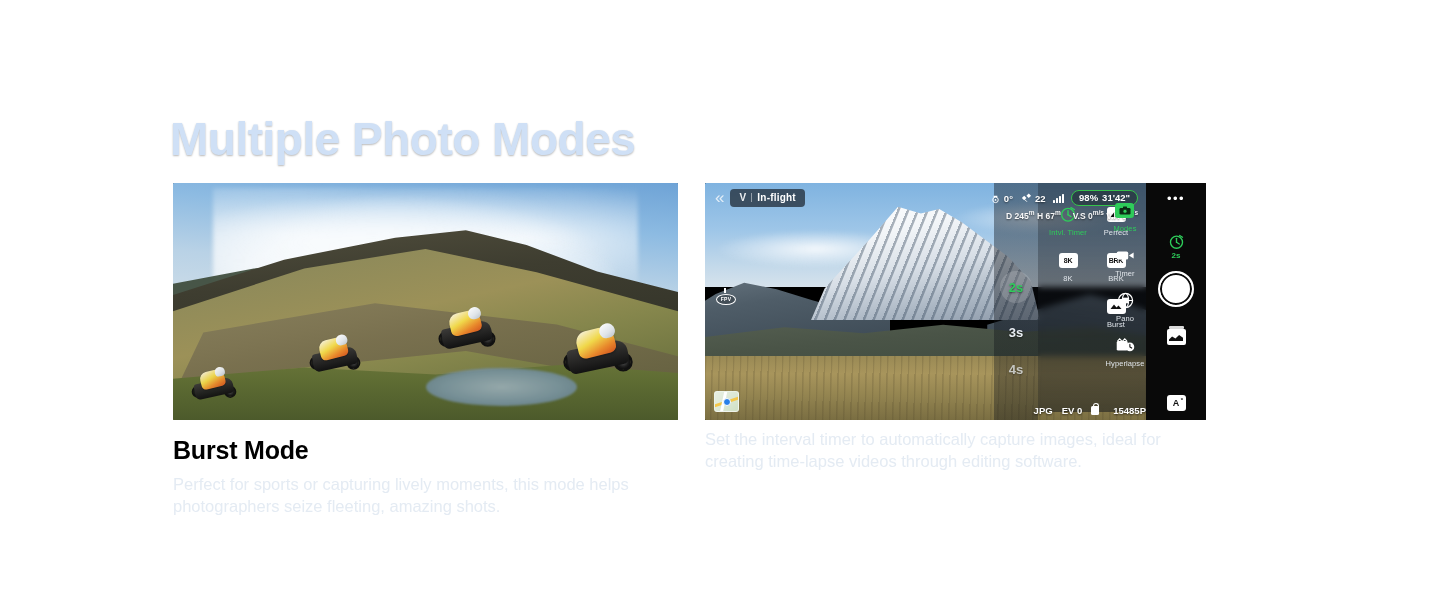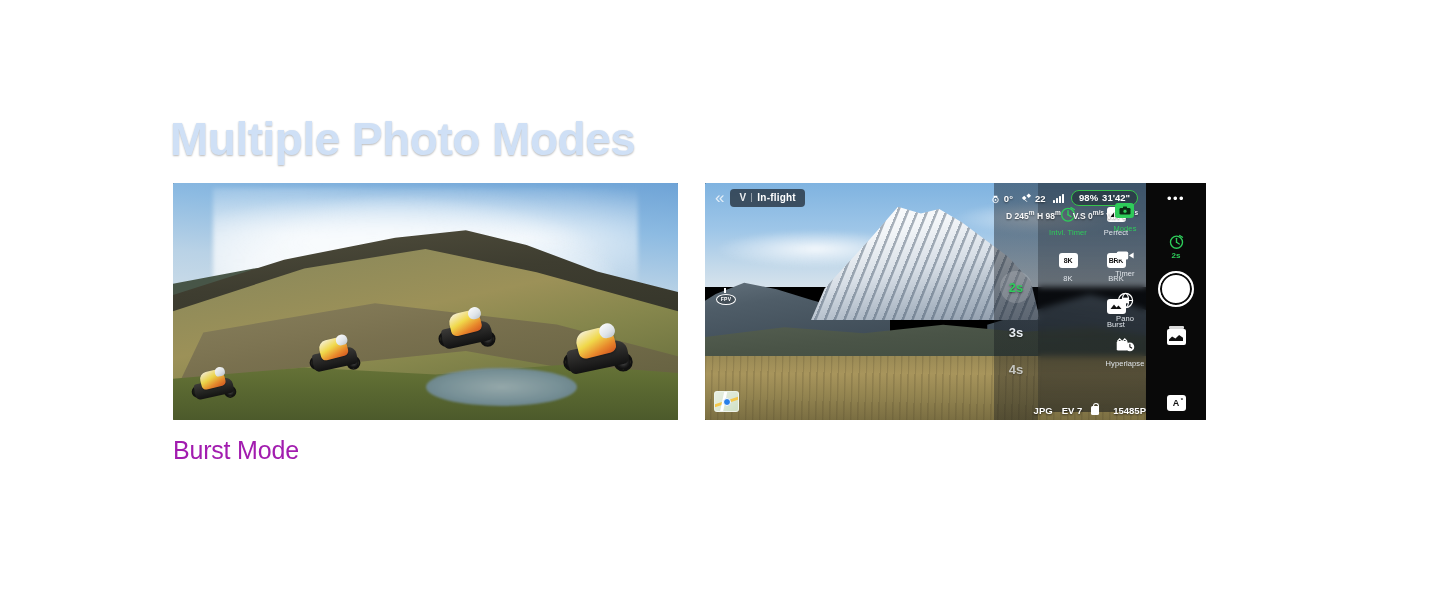--- a/index.html
+++ b/index.html
@@ -40,22 +40,22 @@
     width:100%; height:237px;
     overflow:hidden;
     position:relative;
     border-radius:1px;
     background:#2b3a4a;
   }
 
   .sub-title {
     margin-top:16px;
     font-size:25px;
-    font-weight:normal;
-    color:#a21caf;
+    font-weight:bold;
+    color:#000000;
     letter-spacing:-0.2px;
     white-space:nowrap;
   }
   .sub-body {
     margin-top:9px;
     font-size:16.5px;
     line-height:1.33;
     color:#e4ebf3;
     max-width:470px;
   }
@@ -392,20 +392,21 @@
         <div class="rider r4">
           <div class="wheel back"></div>
             <div class="wheel front"></div>
           <div class="bike"></div>
             <div class="body"></div>
             <div class="helm"></div>
         </div>
       </div>
     </div>
     <div class="sub-title">Burst Mode</div>
+    <div class="sub-body">Perfect for sports or capturing lively moments, this mode helps photographers seize fleeting, amazing shots.</div>
   </div>
 
   <div class="card right">
     <div class="thumb">
       <div class="dji">
 
         <div class="feed">
           <div class="sky"></div>
           <div class="wisp"></div>
           <div class="wisp2"></div>
@@ -456,21 +457,21 @@
               <span>31'42"</span>
             </div>
           </div>
         </div>
 
         <div class="telemetry">
           <span>
             <b>D</b>
             <b>245</b><u>m</u>
             <b>H</b>
-            <b>98</b><u>m</u>
+            <b>67</b><u>m</u>
           </span>
           <span>
             <b>V.S</b>
             <b>0</b><u>m/s</u>
             <b>V.H</b>
             <b>0</b><u>m/s</u>
           </span>
         </div>
 
         <div class="fpv-badge">
@@ -589,21 +590,21 @@
                 <circle cx="19" cy="12" r="6" fill="#fff"></circle>
                 <path d="M19 8.5 V12 L21.5 13.5" stroke="#111" stroke-width="1.5" fill="none" stroke-linecap="round"></path>
               </svg>
             </span>
             <span class="lbl">Hyperlapse</span>
           </div>
         </div>
 
         <div class="bottom-strip">
           <span>JPG</span>
-          <span>EV 7</span>
+          <span>EV 0</span>
           <span style="display:flex;align-items:center;gap:14px;">
             <span class="lockbox"></span>
             <span>15485P</span>
           </span>
         </div>
 
         <div class="rail">
           <div class="dots">•••</div>
           <div class="timer-wrap">
             <svg width="17" height="17" viewBox="0 0 24 24">
@@ -617,15 +618,16 @@
           <div class="shutter"></div>
           <div class="gal"></div>
           <div class="auto">
             <span>A</span>
               <sup>*</sup>
           </div>
         </div>
 
       </div>
     </div>
+    <div class="sub-body">Set the interval timer to automatically capture images, ideal for creating time-lapse videos through editing software.</div>
   </div>
 
 </div>
 
 </body></html>

